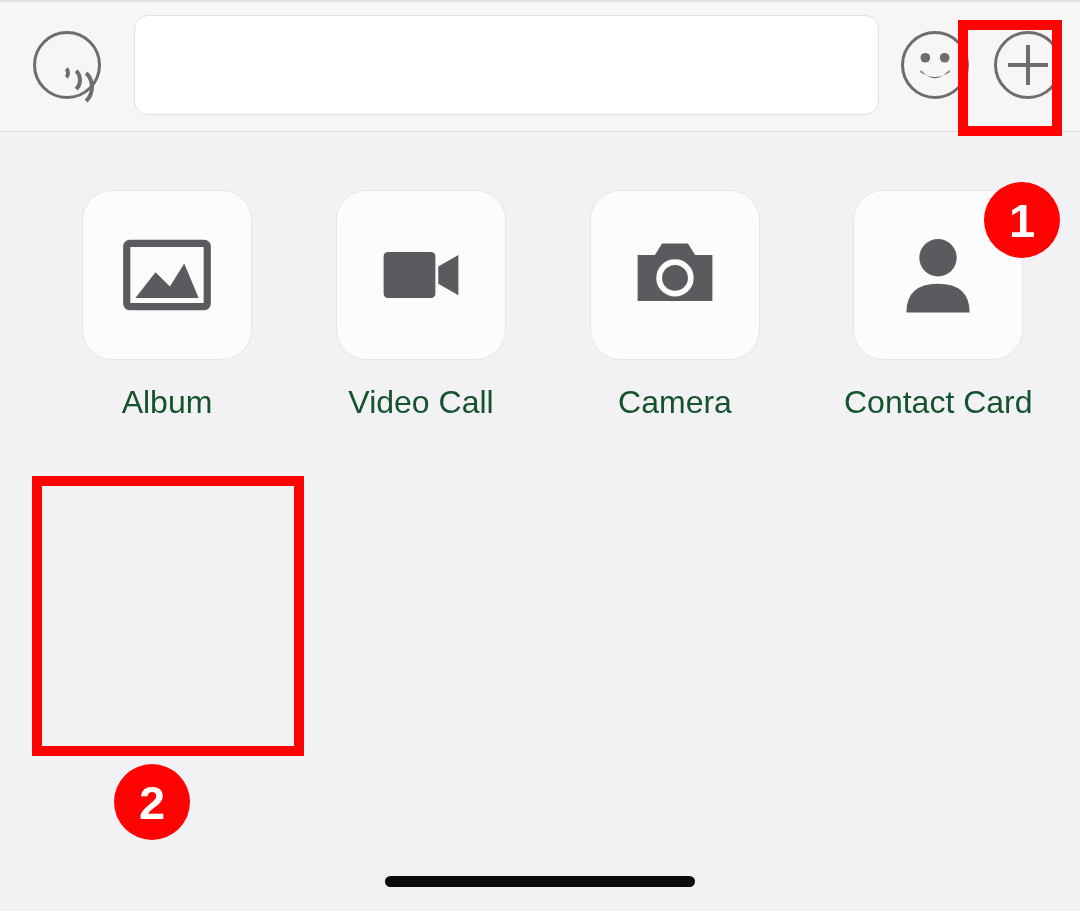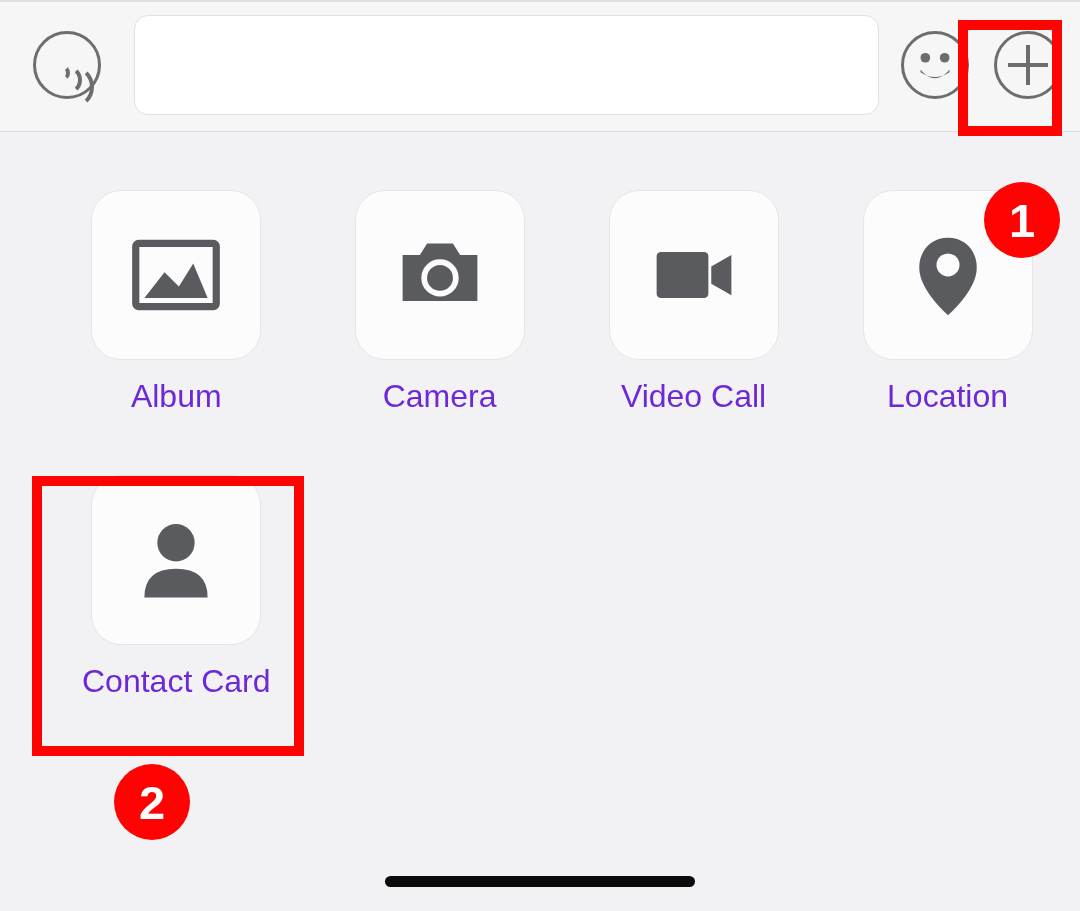--- a/index.html
+++ b/index.html
@@ -111,23 +111,23 @@
       width: 170px;
       height: 170px;
       background: #fcfcfc;
       border: 1px solid #e6e6e8;
       border-radius: 30px;
       display: flex;
       align-items: center;
       justify-content: center;
     }
     .glabel {
-      margin-top: 18px;
+      margin-top: 24px;
       font-size: 32px;
-      color: #6d28d9;
+      color: #14532d;
       white-space: nowrap;
     }
     .gsvg { width: 92px; height: 92px; fill: #5a5b5e; }
     .home-ind {
       position: absolute;
       left: 50%;
       transform: translateX(-50%);
       bottom: 24px;
       width: 310px;
       height: 11px;
@@ -172,46 +172,37 @@
           <rect x="4" y="10" width="56" height="44" rx="2" fill="none" stroke="#5a5b5e" stroke-width="5"></rect>
           <polygon points="10,48 24,30 34,40 44,24 54,48" fill="#5a5b5e"></polygon>
         </svg>
       </div>
       <div class="glabel">Album</div>
     </div>
 
     <div class="gitem">
       <div class="tile">
         <svg class="gsvg" viewBox="0 0 64 64">
+          <rect x="6" y="16" width="36" height="32" rx="3" fill="#5a5b5e"></rect>
+          <polygon points="44,26 58,18 58,46 44,38" fill="#5a5b5e"></polygon>
+        </svg>
+      </div>
+      <div class="glabel">Video Call</div>
+    </div>
+
+    <div class="gitem">
+      <div class="tile">
+        <svg class="gsvg" viewBox="0 0 64 64">
           <path d="M6 18 h12 l5 -8 h18 l5 8 h12 v32 h-52 z" fill="#5a5b5e"></path>
           <circle cx="32" cy="34" r="11" fill="none" stroke="#fcfcfc" stroke-width="4"></circle>
         </svg>
       </div>
       <div class="glabel">Camera</div>
     </div>
 
-    <div class="gitem">
-      <div class="tile">
-        <svg class="gsvg" viewBox="0 0 64 64">
-          <rect x="6" y="16" width="36" height="32" rx="3" fill="#5a5b5e"></rect>
-          <polygon points="44,26 58,18 58,46 44,38" fill="#5a5b5e"></polygon>
-        </svg>
-      </div>
-      <div class="glabel">Video Call</div>
-    </div>
-
-    <div class="gitem">
-      <div class="tile">
-        <svg class="gsvg" viewBox="0 0 64 64">
-          <path d="M32 6 C20 6 12 15 12 27 C12 43 32 60 32 60 C32 60 52 43 52 27 C52 15 44 6 32 6 Z" fill="#5a5b5e"></path>
-          <circle cx="32" cy="25" r="8" fill="#fcfcfc"></circle>
-        </svg>
-      </div>
-      <div class="glabel">Location</div>
-    </div>
 
 
 
     <div class="gitem">
       <div class="tile">
         <svg class="gsvg" viewBox="0 0 64 64">
           <circle cx="32" cy="20" r="13" fill="#5a5b5e"></circle>
           <path d="M10 58 Q10 38 32 38 Q54 38 54 58 Z" fill="#5a5b5e"></path>
         </svg>
       </div>

